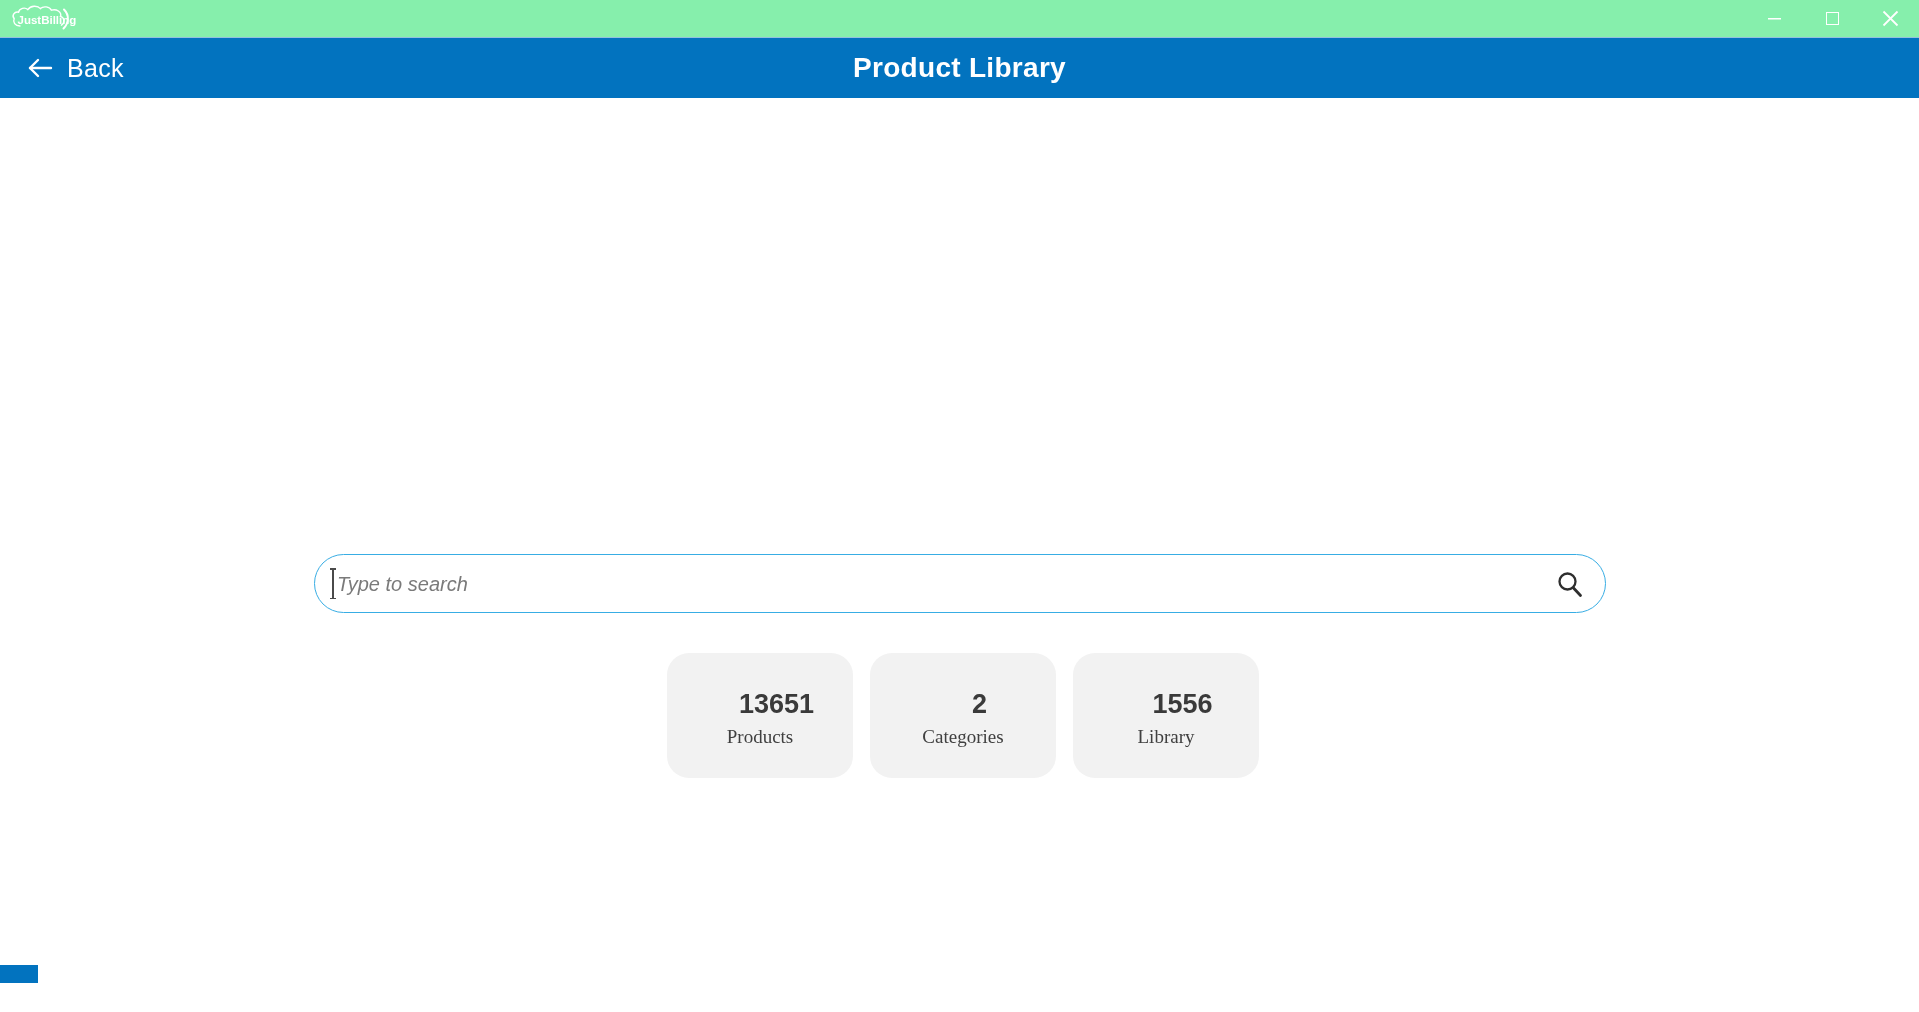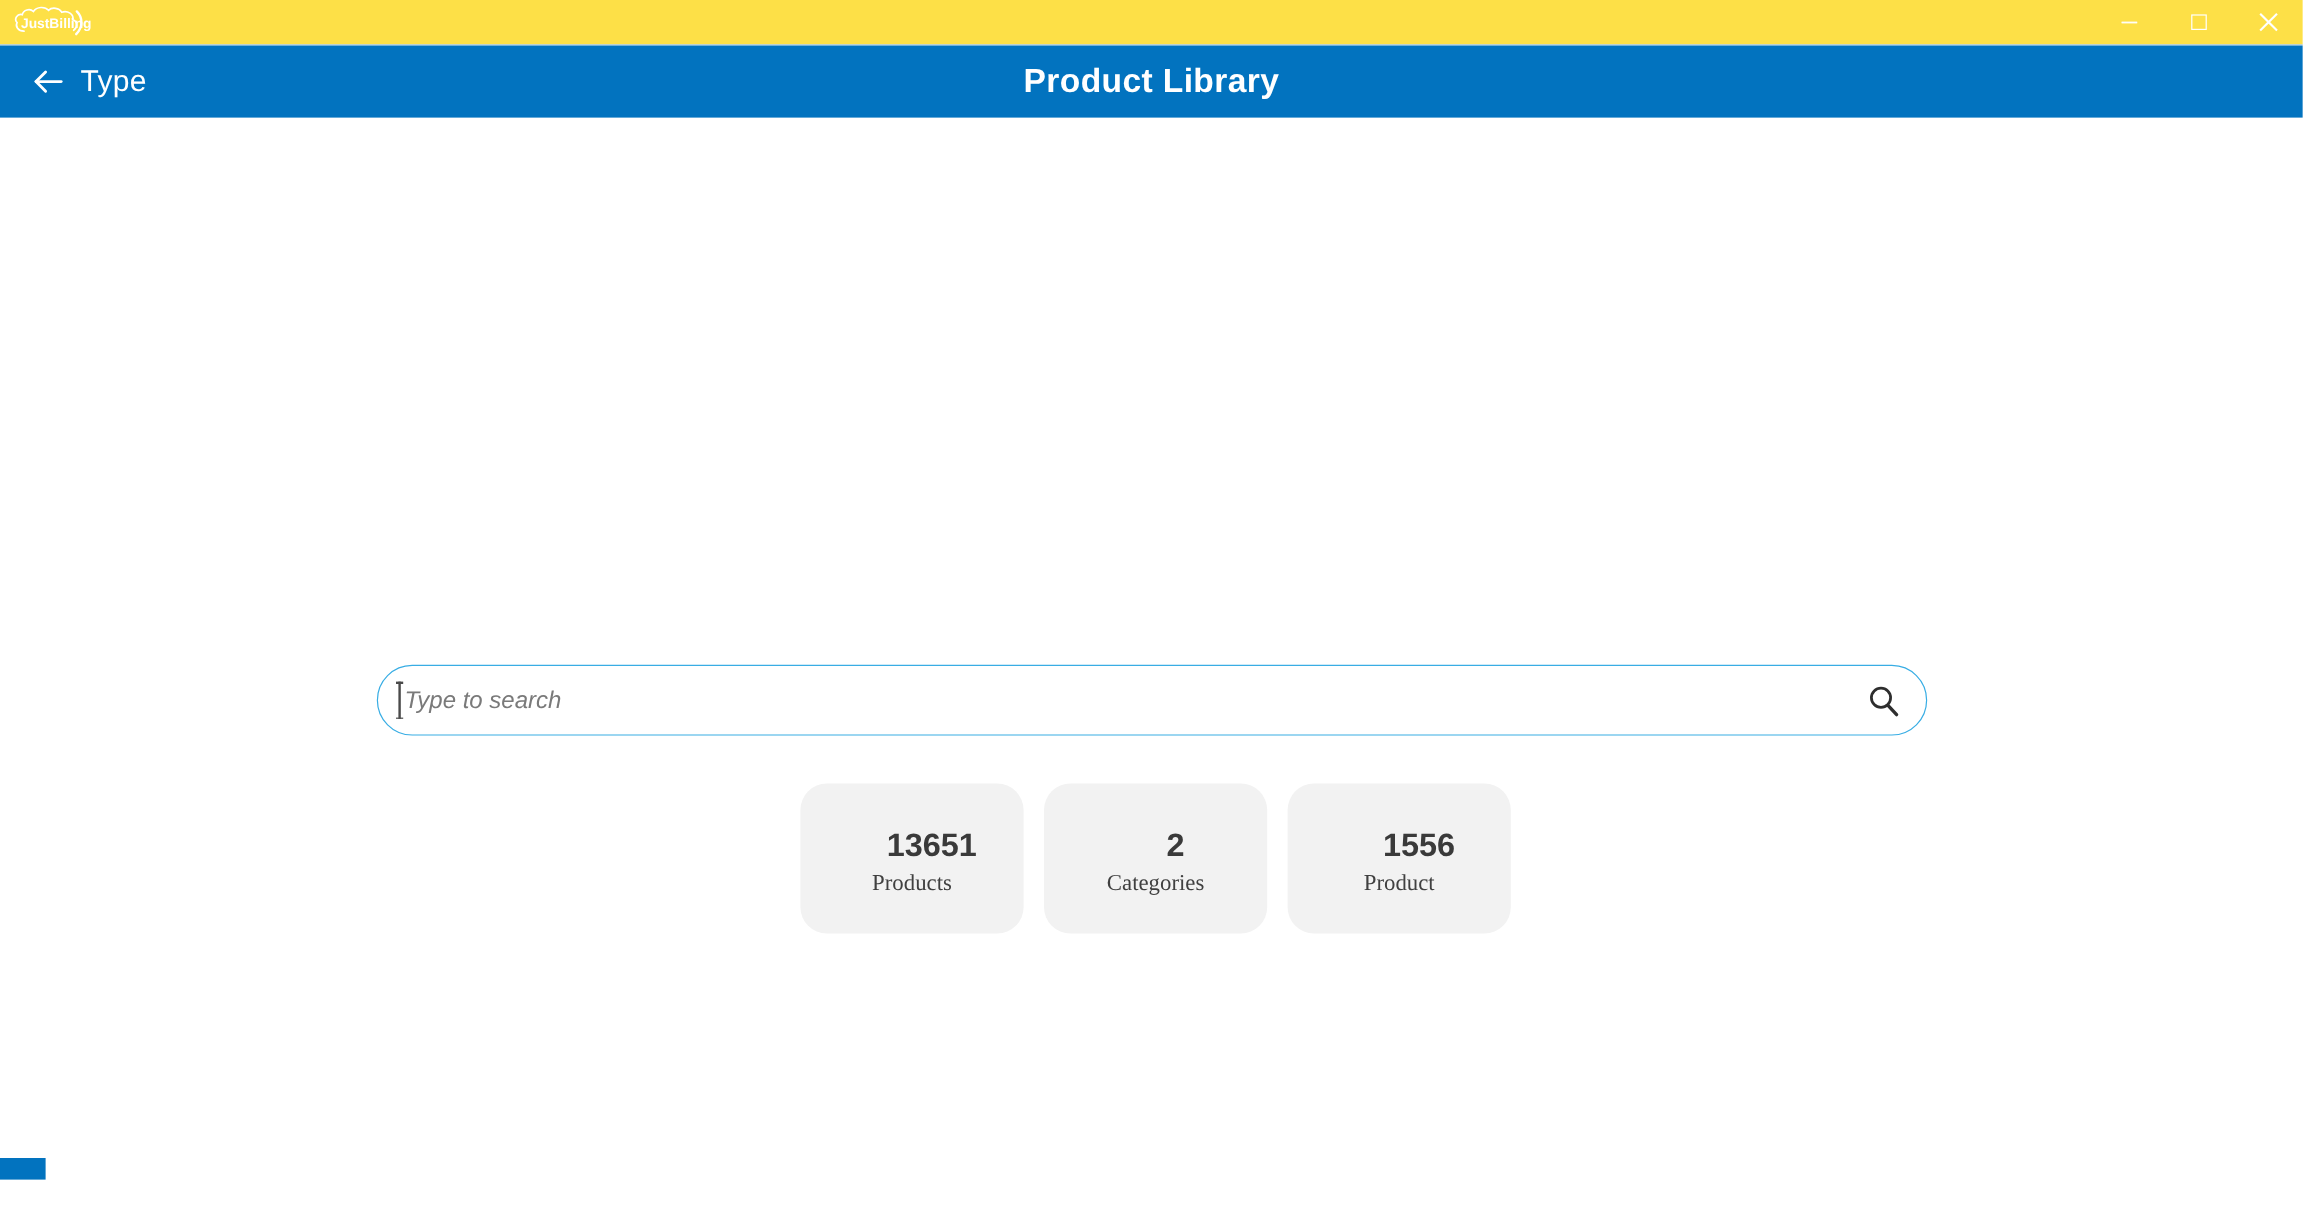--- a/index.html
+++ b/index.html
@@ -6,21 +6,21 @@
   body{
     width:1919px;height:1012px;overflow:hidden;background:#ffffff;
     font-family:"Liberation Sans", sans-serif;
     -webkit-font-smoothing:antialiased;
   }
   .app{position:relative;width:1919px;height:1012px;background:#ffffff;}
 
   
   .titlebar{
     position:absolute;left:0;top:0;width:100%;height:37px;
-    background:#fde047;display:flex;align-items:center;
+    background:#86efac;display:flex;align-items:center;
   }
   .logo{position:absolute;left:8px;top:4px;width:76px;height:30px;}
   .logo svg{display:block;}
   .win-controls{position:absolute;right:0;top:0;height:37px;display:flex;}
   .win-btn{width:58px;height:37px;display:flex;align-items:center;justify-content:center;cursor:pointer;}
   .glyph-min{width:13px;height:1px;background:#ffffff;box-shadow:0 0.5px 0 #ffffff;}
   .glyph-max{width:13px;height:13px;border:1px solid #ffffff;box-sizing:border-box;}
 
   .titlebar-divider{
     position:absolute;left:0;top:37px;width:100%;height:1px;background:#93C0DE;
@@ -113,21 +113,21 @@
   </div>
 
   <div class="titlebar-divider"></div>
 
   <div class="header">
     <div class="back">
       <svg width="28" height="24" viewBox="0 0 28 24">
         <line x1="4" y1="12" x2="25" y2="12" stroke="#ffffff" stroke-width="2.4" stroke-linecap="round"></line>
         <polyline points="12,4 4,12 12,20" fill="none" stroke="#ffffff" stroke-width="2.4" stroke-linecap="round" stroke-linejoin="round"></polyline>
       </svg>
-      <span class="back-label">Type</span>
+      <span class="back-label">Back</span>
     </div>
     <div class="page-title">Product Library</div>
   </div>
 
   <div class="searchbox">
     <div class="caret"></div>
     <input class="search-input" type="text" value="" placeholder="Type to search" style="">
     <svg class="search-icon" width="26" height="27" viewBox="0 0 26 27">
       <circle cx="10.5" cy="10.5" r="8" fill="none" stroke="#2E2E2E" stroke-width="2.3"></circle>
       <line x1="16.5" y1="17" x2="23.5" y2="24.5" stroke="#2E2E2E" stroke-width="2.8" stroke-linecap="round"></line>
@@ -138,19 +138,19 @@
     <div class="card">
       <div class="stat-value">13651</div>
       <div class="stat-label">Products</div>
     </div>
     <div class="card">
       <div class="stat-value">2</div>
       <div class="stat-label">Categories</div>
     </div>
     <div class="card">
       <div class="stat-value">1556</div>
-      <div class="stat-label">Product</div>
+      <div class="stat-label">Library</div>
     </div>
   </div>
 
   <div class="corner-accent"></div>
 
 </div>
 
 </body></html>

